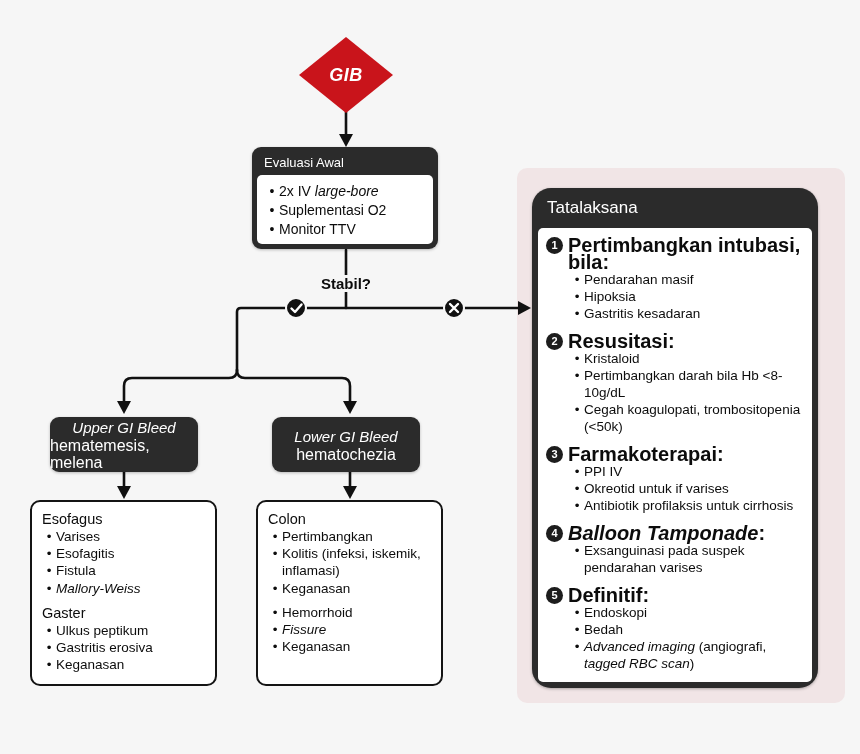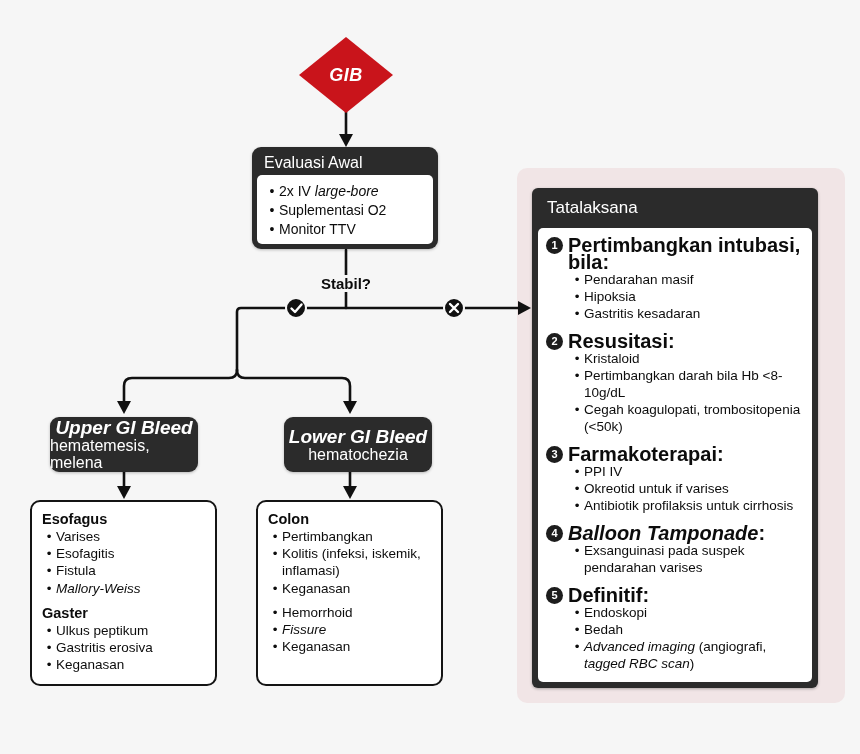--- a/index.html
+++ b/index.html
@@ -23,69 +23,69 @@
     z-index:2;
   }
   .diamond span{color:#fff;font-weight:bold;font-size:18px;letter-spacing:.5px;font-style:italic;}
 
   
   .node-dark{
     position:absolute;background:#2b2b2b;border-radius:9px;z-index:2;
     box-shadow:0 1px 3px rgba(0,0,0,.25);
   }
   .eval{left:252px;top:147px;width:186px;height:102px;}
-  .nd-head{color:#fff;font-size:16px;padding:5px 0 0 12px;line-height:22px;}
+  .nd-head{color:#fff;font-size:13px;padding:5px 0 0 12px;line-height:22px;}
   .nd-body{
     position:absolute;left:5px;right:5px;top:28px;bottom:5px;
     background:#fff;border-radius:5px;padding:7px 6px 4px 8px;
     font-size:14px;line-height:19px;
   }
 
   .decision-label{
     position:absolute;left:311px;top:275px;width:70px;text-align:center;
     font-weight:bold;font-size:15px;background:#f6f6f6;z-index:2;
   }
 
   
   .branch-node{
     position:absolute;top:417px;width:148px;height:55px;background:#2b2b2b;
     border-radius:9px;z-index:2;display:flex;flex-direction:column;
     align-items:center;justify-content:center;box-shadow:0 1px 3px rgba(0,0,0,.25);
   }
   .branch-upper{left:50px;}
-  .branch-lower{left:284px;}
-  .bn-title{color:#fff;font-weight:bold;font-style:italic;font-size:19px;line-height:19px;}
+  .branch-lower{left:272px;}
+  .bn-title{color:#fff;font-weight:normal;font-style:italic;font-size:15px;line-height:19px;}
   .bn-sub{color:#fff;font-size:16px;line-height:17px;}
 
   
   .detail-box{
     position:absolute;top:500px;width:187px;min-height:186px;background:#fff;
     border:2px solid #141414;border-radius:10px;z-index:2;
     padding:8px 8px 8px 10px;box-sizing:border-box;
     font-size:13.5px;line-height:17.2px;
   }
   .detail-upper{left:30px;}
   .detail-lower{left:256px;}
-  .sec-head{font-weight:bold;font-size:14.5px;line-height:18px;}
+  .sec-head{font-weight:normal;font-size:14.5px;line-height:18px;}
   .section + .section{margin-top:7px;}
 
   
   .li{display:flex;}
   .li .bul{width:14px;flex:0 0 14px;text-align:center;}
   .li .txt{flex:1;}
   .it{font-style:italic;margin-top:14px;}
 
   
   .panel{
     position:absolute;left:517px;top:168px;width:328px;height:535px;
     background:#f1e5e6;border-radius:10px;z-index:0;
   }
   .panel-box{
     position:absolute;left:15px;top:20px;width:286px;height:500px;
-    background:#2b2b2b;border-radius:6px;box-shadow:0 1px 3px rgba(0,0,0,.3);
+    background:#2b2b2b;border-radius:19px;box-shadow:0 1px 3px rgba(0,0,0,.3);
   }
   .panel-head{color:#fff;font-size:17px;padding:9px 0 0 15px;line-height:22px;}
   .panel-body{
     position:absolute;left:6px;right:6px;top:40px;bottom:6px;
     background:#fff;border-radius:5px;
     padding:9px 6px 6px 8px;box-sizing:border-box;
     font-size:13.5px;line-height:17px;overflow:hidden;
   }
   .step + .step{margin-top:11px;}
   .step-head{display:flex;align-items:flex-start;}

